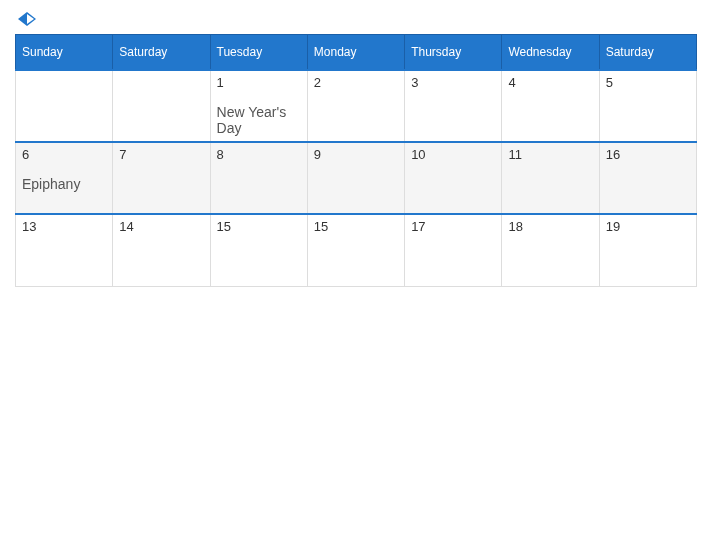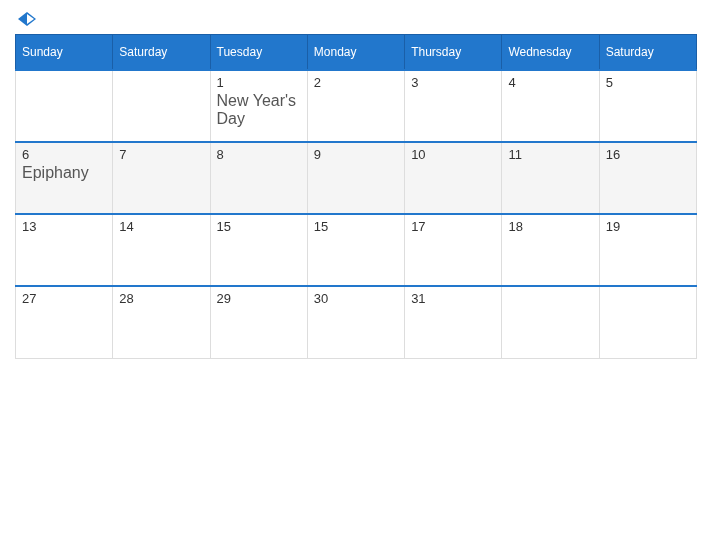--- a/index.html
+++ b/index.html
@@ -100,23 +100,23 @@
     .calendar tbody tr:nth-child(5) td {
       border-top: 2px solid #2277cc;
     }
     .day-number {
       display: block;
       font-size: 13px;
       color: #333;
     }
     .holiday-name {
       display: block;
-      font-size: 16px;
+      font-size: 14px;
       color: #555;
-      margin-top: 2px;
+      margin-top: 14px;
     }
   </style>
 </head>
 <body>
 
 <div class="page">
 
   <div class="header">
     <div class="logo">
       <span class="logo-text-general"></span>
@@ -204,34 +204,15 @@
           <td>
             <span class="day-number">17</span>
           </td>
           <td>
             <span class="day-number">18</span>
           </td>
           <td>
             <span class="day-number">19</span>
           </td>
         </tr>
-        <tr>
-          <td>
-            <span class="day-number">27</span>
-          </td>
-          <td>
-            <span class="day-number">28</span>
-          </td>
-          <td>
-            <span class="day-number">29</span>
-          </td>
-          <td>
-            <span class="day-number">30</span>
-          </td>
-          <td>
-            <span class="day-number">31</span>
-          </td>
-          <td></td>
-          <td></td>
-        </tr>
       </tbody>
   </table>
 </div>
 
 </body></html>

